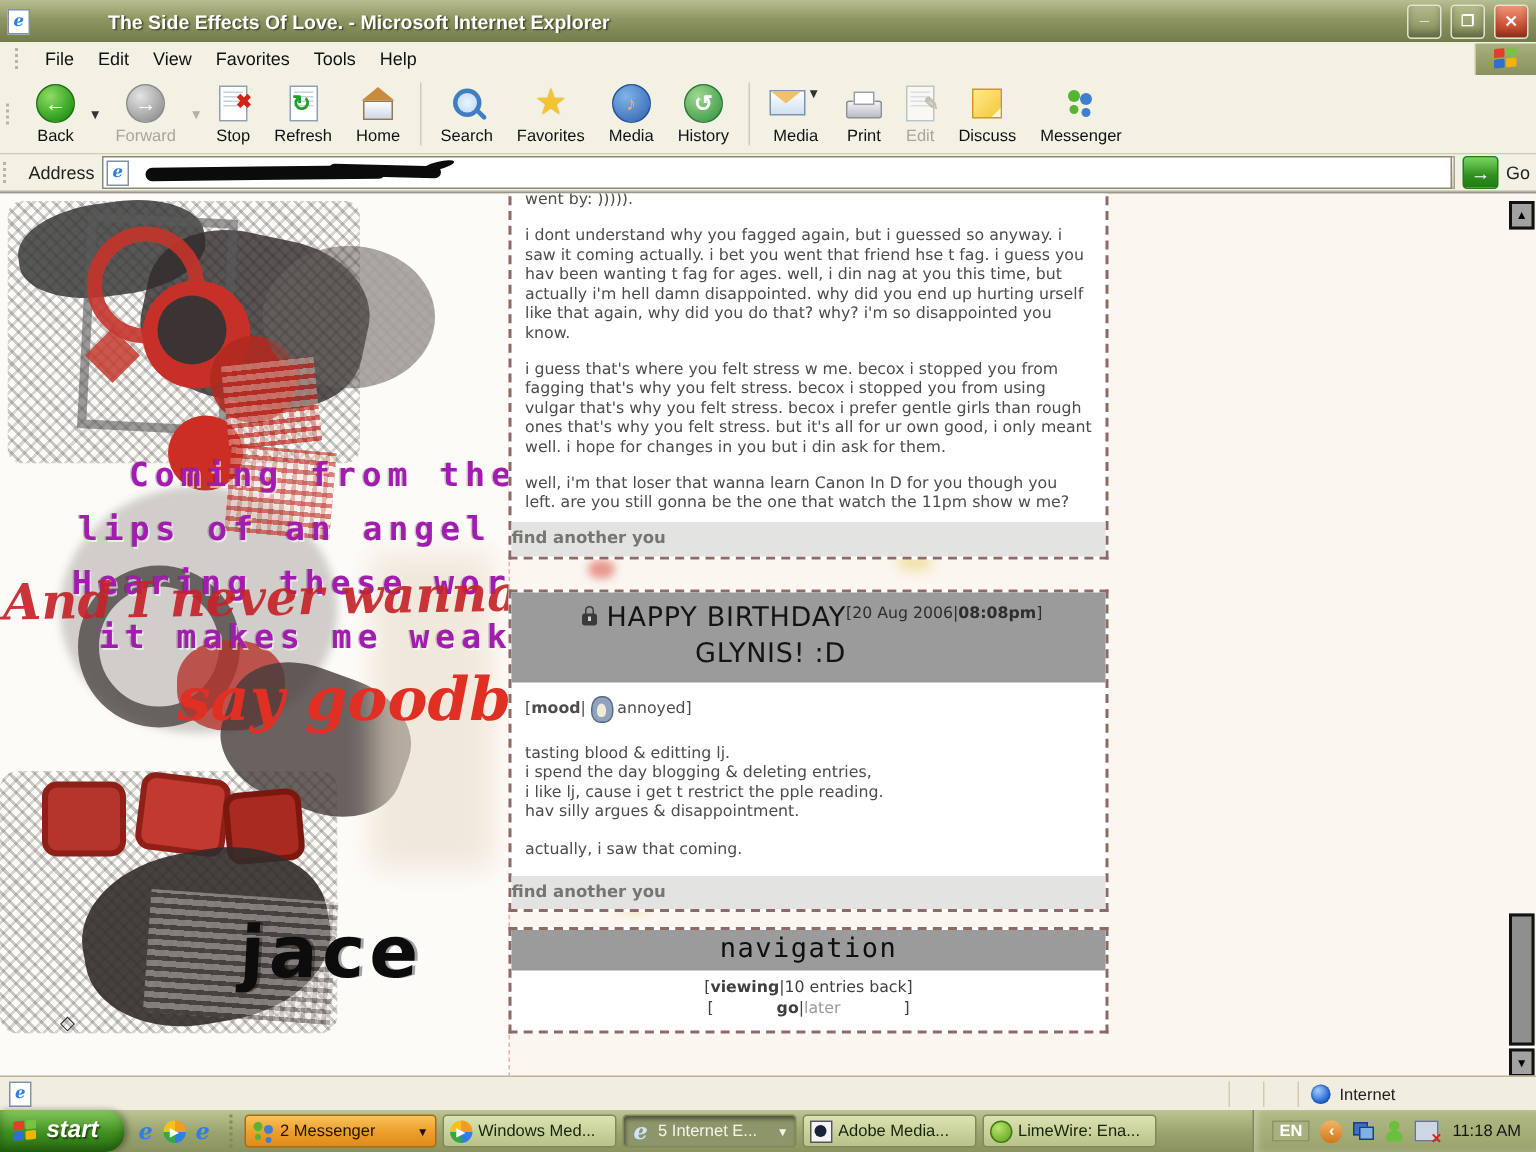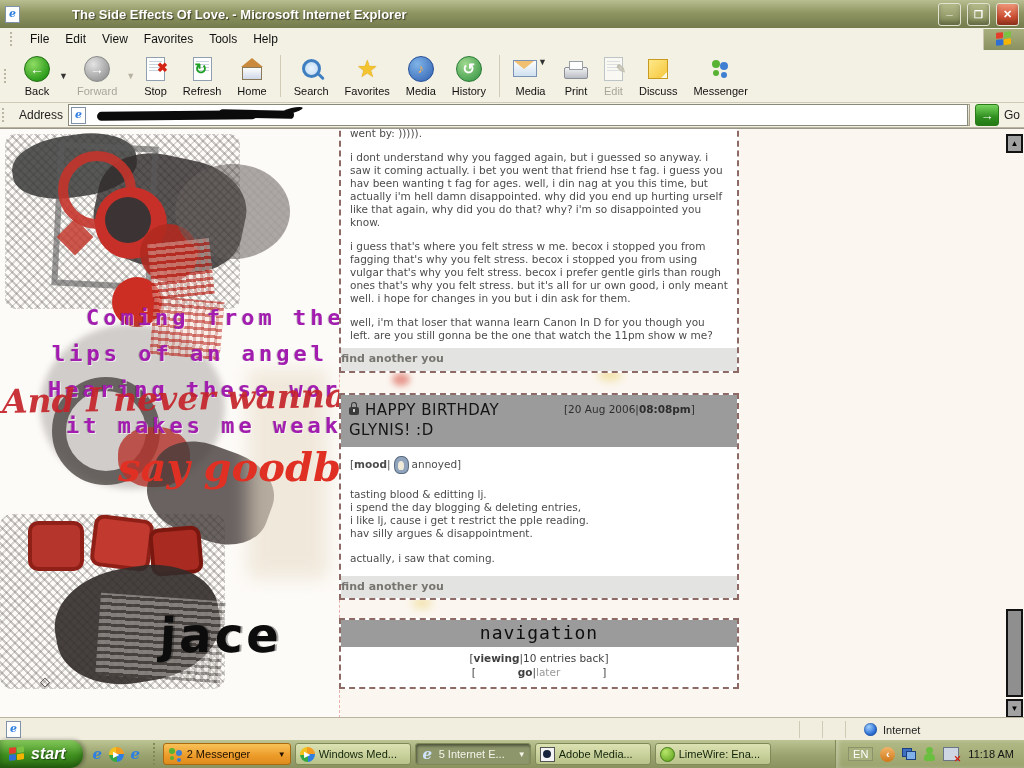--- a/index.html
+++ b/index.html
@@ -112,21 +112,21 @@
   
   .entry{position:absolute;left:339px;width:400px;background:#fff;border:2px dashed #8d6a66;
     font-family:"DejaVu Sans",sans-serif;font-size:10.5px;color:#4c4c4c;line-height:1.24;box-sizing:border-box;}
   .e1{top:-8px;height:252px;display:flex;flex-direction:column;}
   .e1 .content{flex:1;overflow:hidden;padding:4px 9px 0;}
   .e1 p{margin:11px 0 0;}
   .e1 p.first{margin-top:0;}
   .graybar{background:#e3e3e1;color:#77756f;font-weight:bold;text-align:left;padding:4px 0 5px;font-size:11px;}
   .e2{top:264px;}
   .e2 .head{background:#9b9b9b;color:#141414;display:flex;padding:5px 8px 6px;}
-  .e2 .head .ttl{flex:1;font-size:15px;letter-spacing:.5px;line-height:1.35;max-width:215px;}
+  .e2 .head .ttl{flex:1;font-size:18px;letter-spacing:.5px;line-height:1.35;max-width:215px;text-align:right;}
   .e2 .head .date{font-size:10.5px;color:#2e2e2e;white-space:nowrap;padding-top:3px;}
   .lock{display:inline-block;width:10px;height:8px;background:#3a3a3a;border-radius:2px;position:relative;margin-right:6px;}
   .lock::before{content:"";position:absolute;top:-5px;left:2px;width:4px;height:5px;border:1.5px solid #3a3a3a;border-bottom:none;border-radius:4px 4px 0 0;}
   .lock::after{content:"";position:absolute;top:2px;left:4px;width:2px;height:3px;background:#cfcfcf;}
   .moodrow{padding:9px 9px 0;display:flex;align-items:center;}
   .penguin{display:inline-block;width:13px;height:16px;background:#8fa3bd;border:1px solid #5a6b80;
     border-radius:45% 45% 40% 40%;position:relative;margin:0 3px;flex:none;}
   .penguin::after{content:"";position:absolute;left:3px;top:4px;width:6px;height:9px;background:#f0ead8;border-radius:50% 50% 40% 40%;}
   .e2 .body{padding:14px 9px 0;}
   .closing{margin-top:12px;}
@@ -146,21 +146,21 @@
   .sbu::before{content:"▲";}
   .sbt{top:480px;height:88px;background:#8f8f8f;}
   .sbd{top:570px;height:19px;}
   .sbd::before{content:"▼";}
 
   
   .statusbar{position:absolute;top:717px;left:0;right:0;height:23px;background:#f1eedf;
     border-top:1px solid #b8b4a0;display:flex;align-items:center;font-size:11px;color:#222;}
   .st-main{flex:1;height:17px;margin:2px 0 2px 2px;border-right:1px solid #cfcbb5;display:flex;align-items:center;gap:4px;padding:0 4px;}
   .st-cell{width:22px;height:17px;border-right:1px solid #cfcbb5;margin:2px 0;}
-  .st-zone{width:142px;height:17px;margin:12px;display:flex;align-items:center;gap:6px;padding:0 6px;}
+  .st-zone{width:142px;height:17px;margin:2px;display:flex;align-items:center;gap:6px;padding:0 6px;}
   .globe{width:13px;height:13px;border-radius:50%;flex:none;
     background:radial-gradient(circle at 35% 30%,#9fd0ff,#2f6fd4 60%,#1b4fa8);
     box-shadow:inset 0 0 2px #0c3a80;}
 
   
   .taskbar{position:absolute;top:740px;left:0;right:0;height:28px;
     background:linear-gradient(#bcc494,#9aa36e 55%,#8a9360);display:flex;align-items:center;}
   .start{height:28px;padding:0 17px 0 9px;border-radius:0 13px 13px 0;
     background:linear-gradient(#86c95c,#3f8f1f 55%,#2e7a14);color:#fff;font-style:italic;font-weight:bold;font-size:16px;
     display:flex;align-items:center;gap:6px;box-shadow:inset 0 -4px 7px rgba(0,0,0,.3),2px 0 4px rgba(0,0,0,.35);
@@ -180,21 +180,21 @@
   .ti-msn::after{content:"";position:absolute;left:8px;top:3px;width:6px;height:6px;border-radius:50%;background:#3f7fd2;box-shadow:0 7px 0 -1px #3f7fd2;}
   .ti-wmp{border-radius:50%;background:conic-gradient(#f59b1e 0 25%,#2f7fe0 0 50%,#35a845 0 75%,#f4c badge 0);background:conic-gradient(#f59b1e 0 25%,#2f7fe0 0 50%,#35a845 0 75%,#f4c21e 0);color:#fff;font-size:8px;}
   .ti-wmp::before{content:"▶";}
   .ti-ie{color:#2f7fe0;font:italic bold 15px "DejaVu Serif",serif;}
   .ti-ie::before{content:"e";}
   .ti-ps{background:#f4f4f4;border:1px solid #555;box-sizing:border-box;}
   .ti-ps::before{content:"";width:8px;height:8px;border-radius:50%;background:#16233a;}
   .ti-lw{border-radius:50%;background:radial-gradient(circle at 35% 30%,#b8e56a,#5a9e1c);border:1px solid #3f7a10;box-sizing:border-box;}
   .tray{margin-left:auto;height:28px;display:flex;align-items:center;gap:7px;padding:0 10px 0 12px;
     background:linear-gradient(#b2ba86,#99a26d);border-left:1px solid #7f8a58;box-shadow:inset 3px 0 4px rgba(255,255,255,.25);}
-  .lang{font-size:11px;color:#fff;background:#a8b07e;padding:0 4px;border:1px solid #8a936a;}
+  .lang{font-size:11px;color:#fff;background:#a8b07e;padding:0 4px;border:1px solid #8a936a;font-weight:bold;}
   .tr-chev{width:15px;height:15px;border-radius:50%;background:linear-gradient(#f2b468,#d07818);color:#fff;
     display:flex;align-items:center;justify-content:center;font-size:11px;font-weight:bold;}
   .tr-net{width:14px;height:12px;position:relative;}
   .tr-net::before{content:"";position:absolute;left:0;top:0;width:8px;height:7px;background:#3f6fc0;border:1px solid #1c3f80;}
   .tr-net::after{content:"";position:absolute;right:0;bottom:0;width:8px;height:7px;background:#7fb0e8;border:1px solid #1c3f80;}
   .tr-msnst{width:13px;height:14px;position:relative;}
   .tr-msnst::before{content:"";position:absolute;left:3px;top:0;width:7px;height:7px;border-radius:50%;background:#6abf3f;}
   .tr-msnst::after{content:"";position:absolute;left:1px;top:7px;width:11px;height:7px;border-radius:4px 4px 2px 2px;background:#6abf3f;}
   .tr-nox{width:14px;height:12px;background:#cdd6e2;border:1px solid #6a7586;position:relative;}
   .tr-nox::after{content:"✕";position:absolute;right:-3px;bottom:-4px;color:#d42313;font-size:9px;font-weight:bold;}

